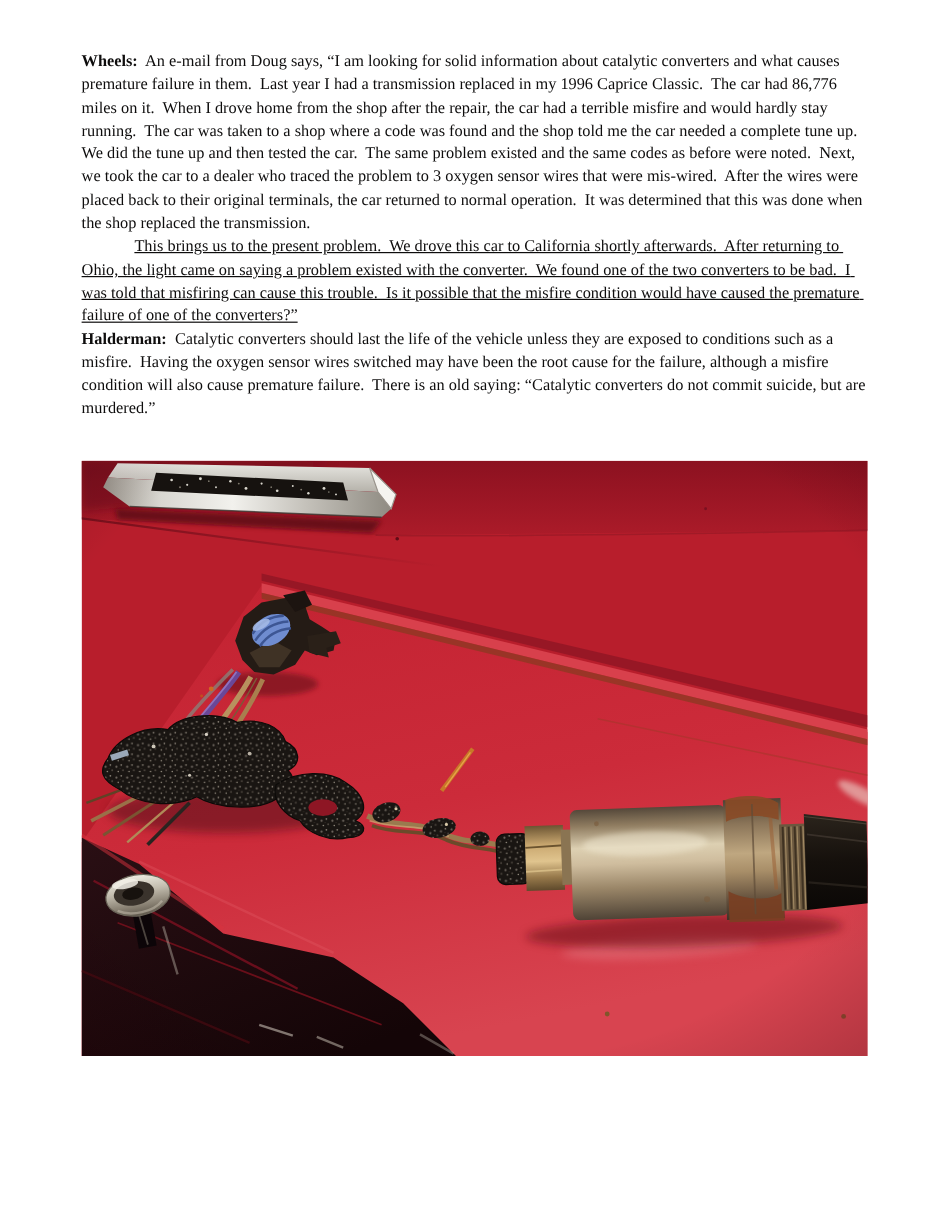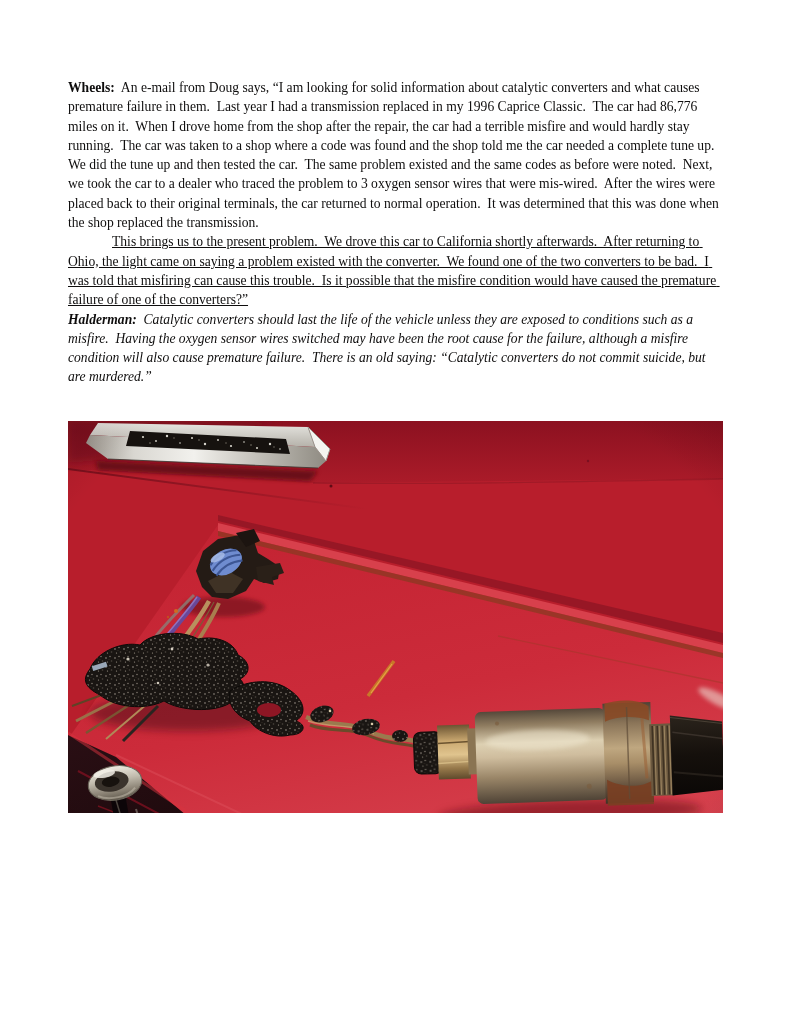--- a/index.html
+++ b/index.html
@@ -1,23 +1,23 @@
 <!DOCTYPE html>
 <html><head>
 <meta charset="utf-8">
 <style>
   html,body{margin:0;padding:0;background:#ffffff;}
-  .page{position:relative;width:791px;height:776px;background:#ffffff;overflow:hidden;
-        font-family:"Liberation Serif","DejaVu Serif",serif;margin-top:37px;}
+  .page{position:relative;width:791px;height:1024px;background:#ffffff;overflow:hidden;
+        font-family:"Liberation Serif","DejaVu Serif",serif;}
   .text-block{position:absolute;left:68px;top:41px;width:658px;color:#0e0d0d;
               font-size:13.6px;line-height:19.3px;}
   .text-block p{margin:0;white-space:pre-wrap;}
   .speaker{font-weight:700;}
   .p2{text-indent:44px;text-decoration:underline;}
-  .p3{margin-top:12px;font-style:italic;}
+  .p3{margin-top:12px;}
   .photo-wrap{position:absolute;left:68px;top:384px;width:655px;height:496px;}
   .photo-wrap svg{display:block;}
 </style>
 </head>
 <body>
 
 <div class="page">
 
   <div class="text-block">
     <p><span class="speaker">Wheels:</span><span>  An e-mail from Doug says, “I am looking for solid information about catalytic converters and what causes premature failure in them.  Last year I had a transmission replaced in my 1996 Caprice Classic.  The car had 86,776 miles on it.  When I drove home from the shop after the repair, the car had a terrible misfire and would hardly stay running.  The car was taken to a shop where a code was found and the shop told me the car needed a complete tune up.  We did the tune up and then tested the car.  The same problem existed and the same codes as before were noted.  Next, we took the car to a dealer who traced the problem to 3 oxygen sensor wires that were mis-wired.  After the wires were placed back to their original terminals, the car returned to normal operation.  It was determined that this was done when the shop replaced the transmission.</span></p>

